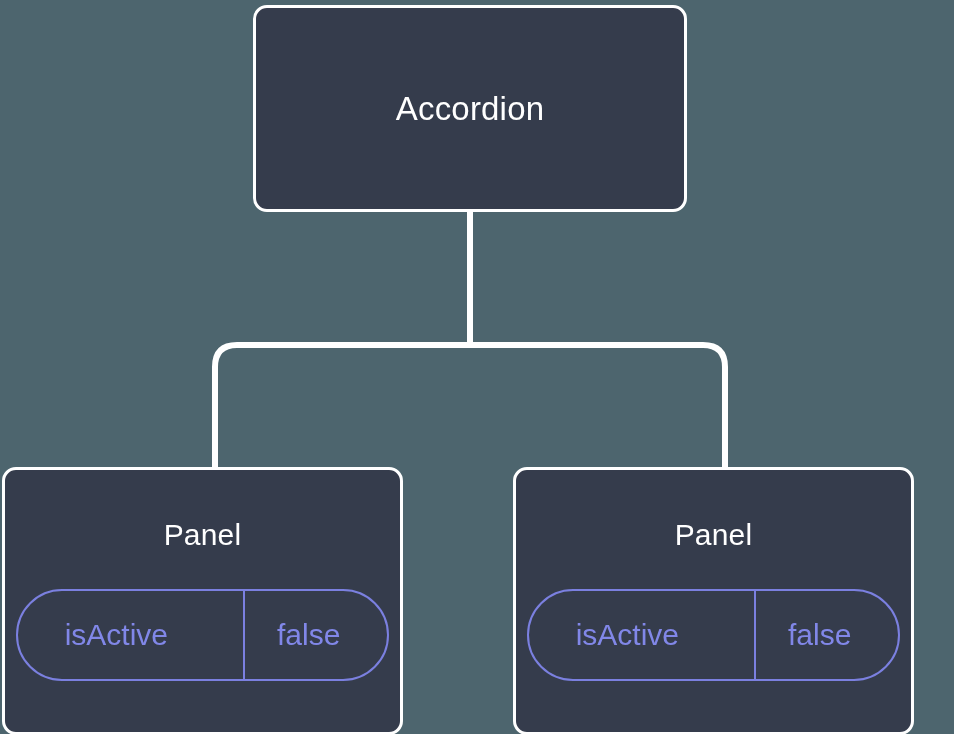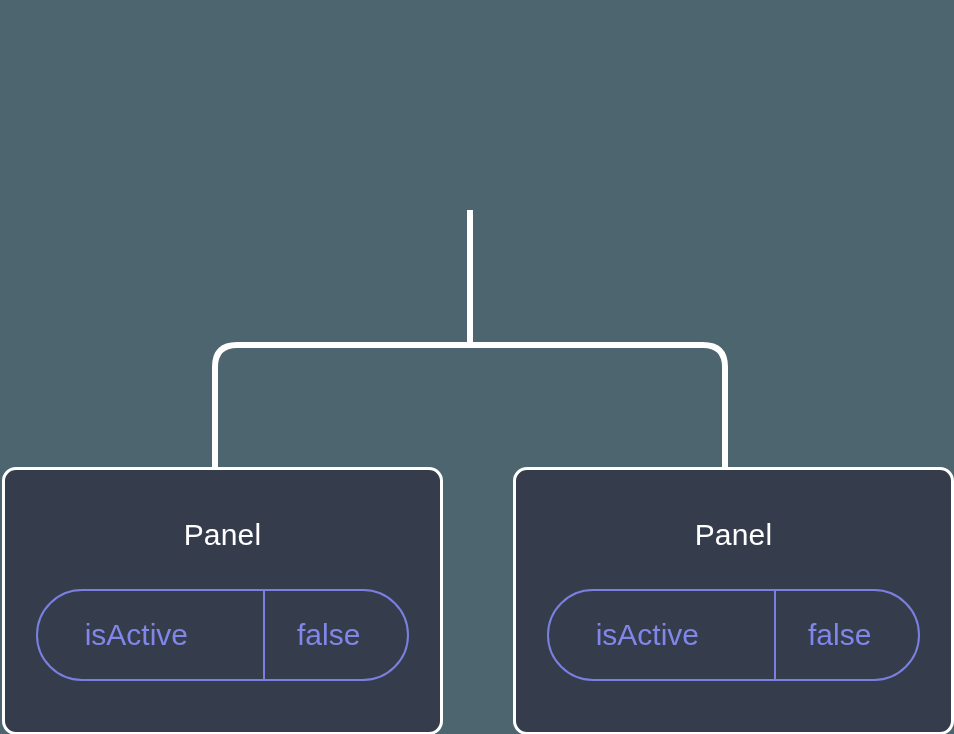--- a/index.html
+++ b/index.html
@@ -47,21 +47,21 @@
 
   .node-root {
     left: 253px;
     top: 5px;
     width: 434px;
     height: 207px;
     justify-content: center;
   }
 
   .node-leaf {
-    width: 441px;
+    width: 401px;
     height: 268px;
     top: 467px;
     justify-content: flex-start;
     padding-top: 50px;
   }
 
   .node-leaf.left  { left: 2px; }
   .node-leaf.right { left: 513px; }
 
   .node-title {
@@ -123,20 +123,23 @@
 
 <div id="stage">
 
   <svg id="edges" viewBox="0 0 954 734" width="954" height="734" xmlns="http://www.w3.org/2000/svg">
 
     <path d="M 470 210 L 470 345" fill="none" stroke="#ffffff" stroke-width="6" stroke-linecap="butt"></path>
 
     <path d="M 215 469 L 215 367 Q 215 345 237 345 L 703 345 Q 725 345 725 367 L 725 469" fill="none" stroke="#ffffff" stroke-width="6" stroke-linejoin="round" stroke-linecap="butt"></path>
   </svg>
 
+  <div class="node node-root">
+    <div class="node-title">Accordion</div>
+  </div>
 
   <div class="node node-leaf left">
     <div class="node-title">Panel</div>
     <div class="pill-wrap">
       <div class="pill">
         <div class="pill-cell pill-key">isActive</div>
         <div class="pill-cell pill-val">false</div>
       </div>
     </div>
   </div>

